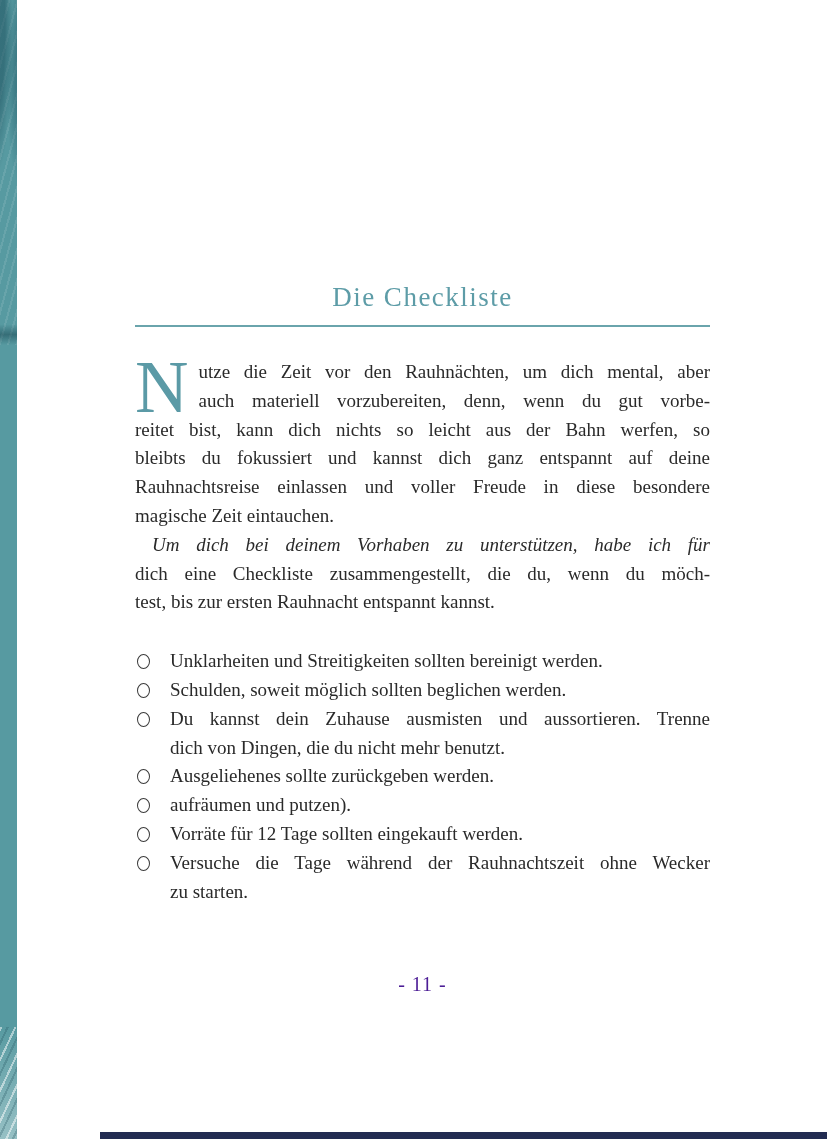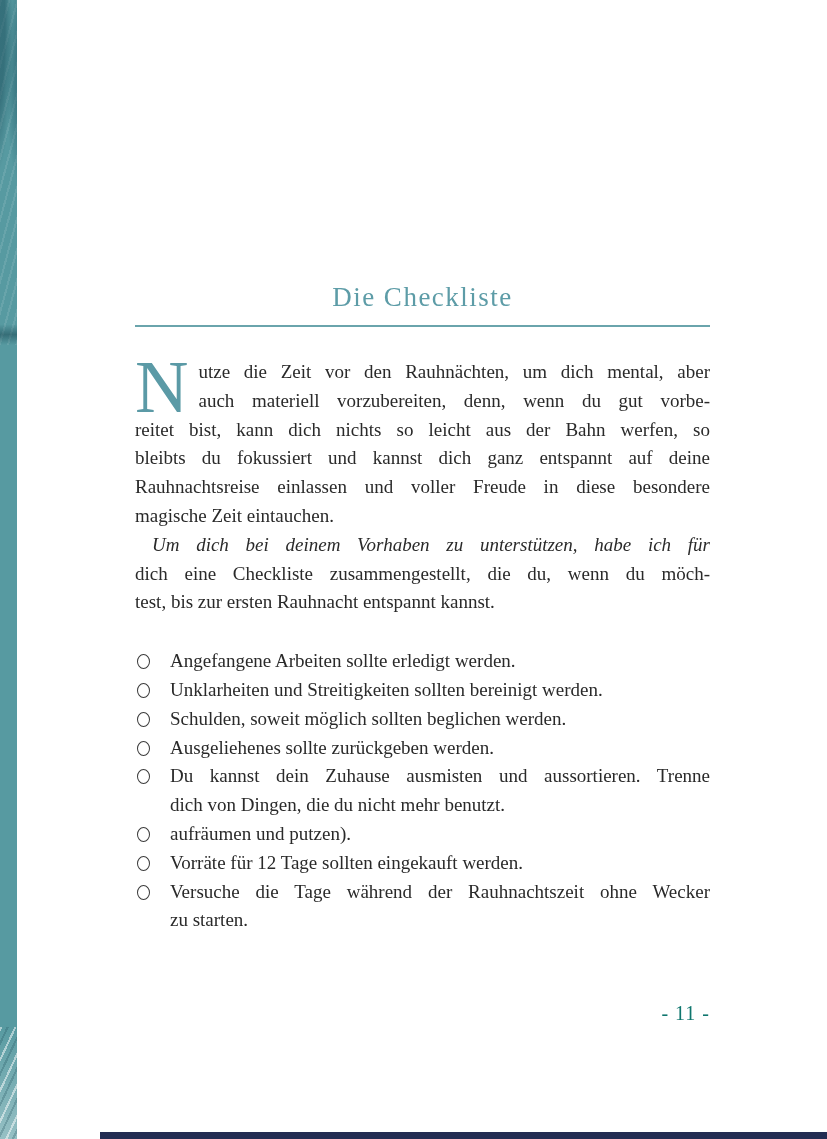--- a/index.html
+++ b/index.html
@@ -75,24 +75,24 @@
     flex:0 0 auto;
     width:13px; height:15px; box-sizing:border-box;
     border:1.5px solid #3a3a3a; border-radius:50%;
     margin:7px 0 0 2px;
     background:transparent;
   }
   .check-text { flex:1 1 auto; margin-left:20px; }
 
   .pageno {
     margin-top:64px;
-    text-align:right;
+    text-align:center;
     font-size:20px; line-height:29px;
     letter-spacing:1px;
-    color:#0f766e;
+    color:#4c1d95;
   }
 </style>
 </head>
 <body>
 
 <div class="edge-strip"></div>
 <div class="bottom-bar"></div>
 
 <div class="text-col">
 
@@ -114,46 +114,40 @@
   <div class="p2">
       <div class="tl indent">Um dich bei deinem Vorhaben zu unterstützen, habe ich für</div>
       <div class="tl">dich eine Checkliste zusammengestellt, die du, wenn du möch-</div>
       <div class="tl tl-last">test, bis zur ersten Rauhnacht entspannt kannst.</div>
     </div>
 
   <div class="checklist">
       <div class="check-item">
         <span class="bullet"></span>
         <div class="check-text">
-          <div class="tl tl-last">Angefangene Arbeiten sollte erledigt werden.</div>
-        </div>
-      </div>
-      <div class="check-item">
-        <span class="bullet"></span>
-        <div class="check-text">
           <div class="tl tl-last">Unklarheiten und Streitigkeiten sollten bereinigt werden.</div>
         </div>
       </div>
       <div class="check-item">
         <span class="bullet"></span>
         <div class="check-text">
           <div class="tl tl-last">Schulden, soweit möglich sollten beglichen werden.</div>
         </div>
       </div>
       <div class="check-item">
         <span class="bullet"></span>
         <div class="check-text">
-          <div class="tl tl-last">Ausgeliehenes sollte zurückgeben werden.</div>
+          <div class="tl">Du kannst dein Zuhause ausmisten und aussortieren. Trenne</div>
+          <div class="tl tl-last">dich von Dingen, die du nicht mehr benutzt.</div>
         </div>
       </div>
       <div class="check-item">
         <span class="bullet"></span>
         <div class="check-text">
-          <div class="tl">Du kannst dein Zuhause ausmisten und aussortieren. Trenne</div>
-          <div class="tl tl-last">dich von Dingen, die du nicht mehr benutzt.</div>
+          <div class="tl tl-last">Ausgeliehenes sollte zurückgeben werden.</div>
         </div>
       </div>
       <div class="check-item">
         <span class="bullet"></span>
         <div class="check-text">
           <div class="tl tl-last">aufräumen und putzen).</div>
         </div>
       </div>
       <div class="check-item">
         <span class="bullet"></span>

